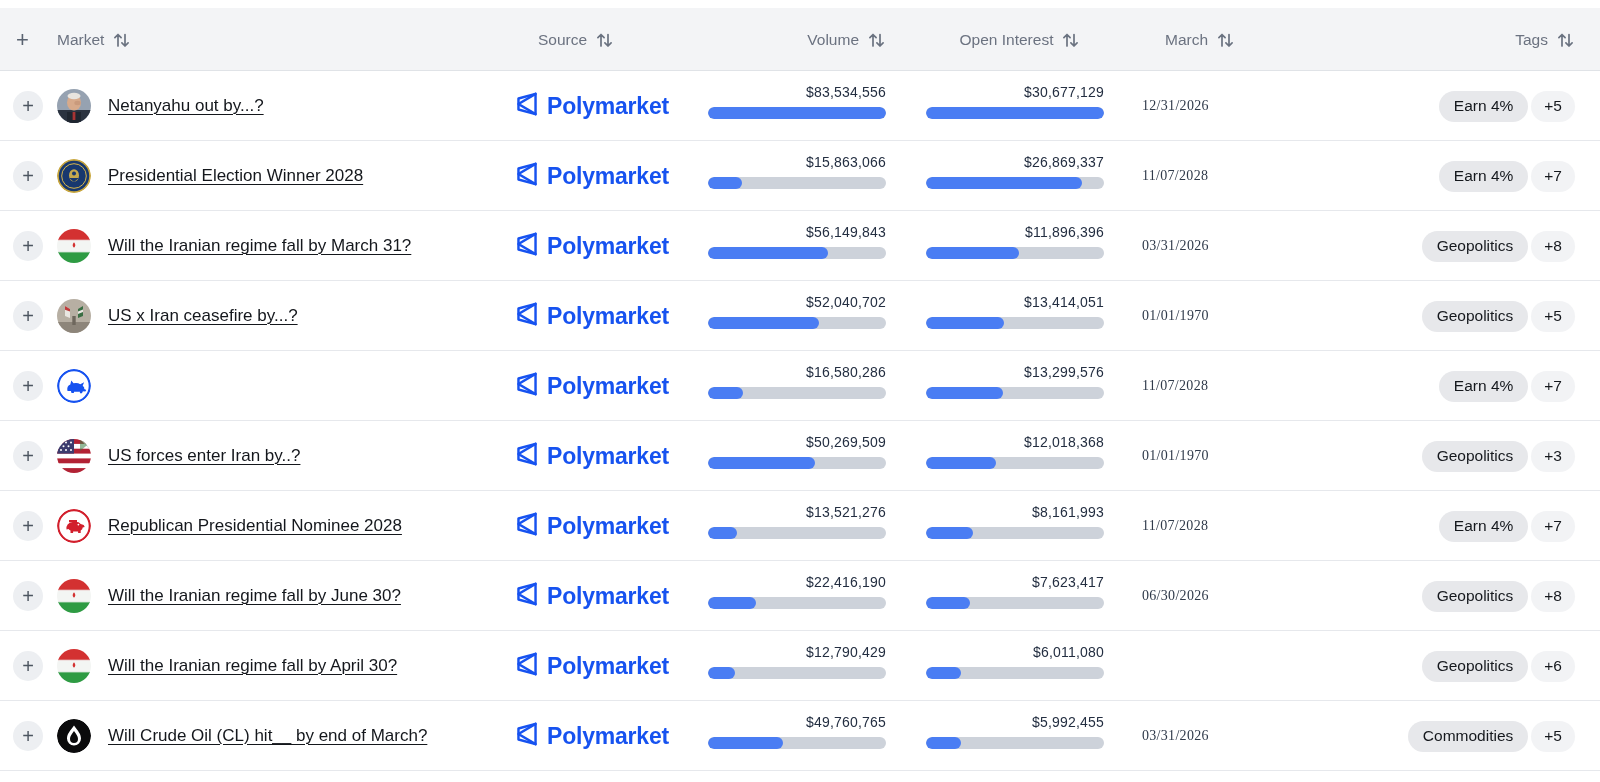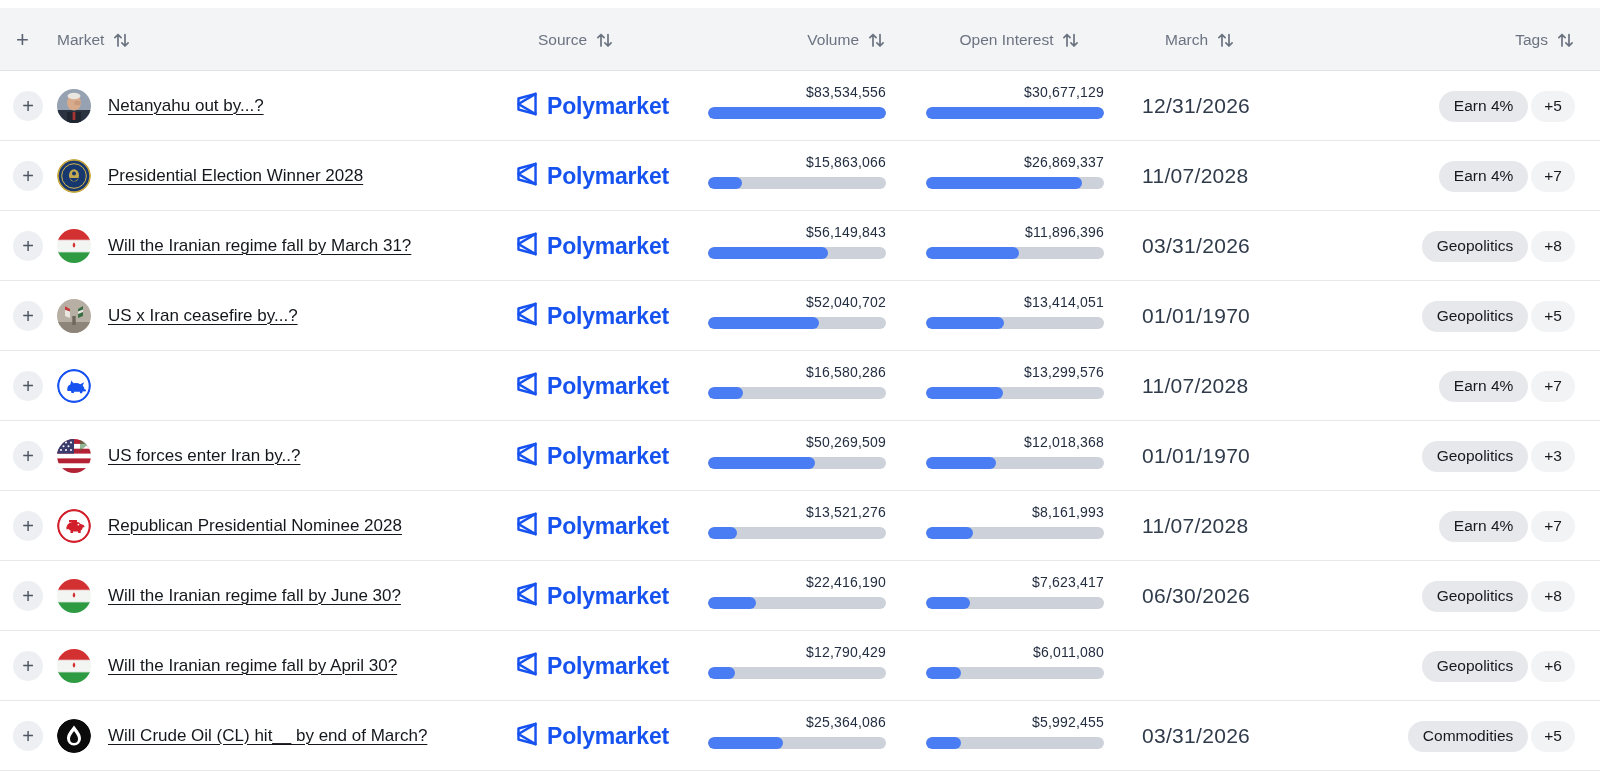--- a/index.html
+++ b/index.html
@@ -46,21 +46,21 @@
     text-underline-offset:3px;text-decoration-thickness:1px;cursor:pointer;}
   .source{position:absolute;left:514px;top:0;height:70px;display:flex;align-items:center;gap:7px;cursor:pointer;}
   .pm-text{color:var(--accent);font-size:23px;font-weight:700;letter-spacing:-0.2px;}
   .cell{position:absolute;top:13px;width:178px;}
   .cell .num{text-align:right;font-size:14px;color:var(--num-text);letter-spacing:0.2px;}
   .cell .track{margin-top:7px;height:12px;border-radius:6px;background:var(--bar-track);overflow:hidden;}
   .cell .fill{height:100%;border-radius:6px;background:var(--bar-fill);min-width:14px;}
   .c-vol{left:708px;}
   .c-oi{left:926px;}
   .date{position:absolute;left:1142px;top:0;height:70px;display:flex;align-items:center;
-    font-size:21px;color:var(--date-text);letter-spacing:0.3px;}
+    font-size:14px;color:var(--date-text);letter-spacing:0.3px;font-family:Liberation Serif, serif;}
   .tags{position:absolute;right:25px;top:0;height:70px;display:flex;align-items:center;gap:3px;}
   .pill{height:31px;display:flex;align-items:center;padding:0 15px;border-radius:16px;
     background:#e7e8eb;color:#15181d;font-size:15.5px;cursor:pointer;white-space:nowrap;}
   .pill.more{background:#f2f3f5;padding:0 13px;}
 </style>
 </head>
 <body>
 
 <div id="app">
   <div class="topstrip"></div>
@@ -512,21 +512,21 @@
         </span>
     <a class="title">Will Crude Oil (CL) hit__ by end of March?</a>
     <span class="source">
       <span class="pm-logo"><svg width="26" height="26" viewBox="0 0 32 32" fill="none" stroke="#1652F0" stroke-width="3" stroke-linejoin="round" stroke-linecap="round">
               <path d="M26.5 3.5 V28.5 L5.5 22.8 V9.2 Z"></path>
               <path d="M26.5 3.5 L5.5 16 L26.5 28.5"></path>
             </svg></span>
       <span class="pm-text">Polymarket</span>
     </span>
     <div class="cell c-vol">
-      <div class="num">$25,364,086</div>
+      <div class="num">$49,760,765</div>
       <div class="track">
             <div class="fill" style="width: 42.2%;"></div>
           </div>
     </div>
     <div class="cell c-oi">
       <div class="num">$5,992,455</div>
       <div class="track">
             <div class="fill" style="width: 19.5%;"></div>
           </div>
     </div>

